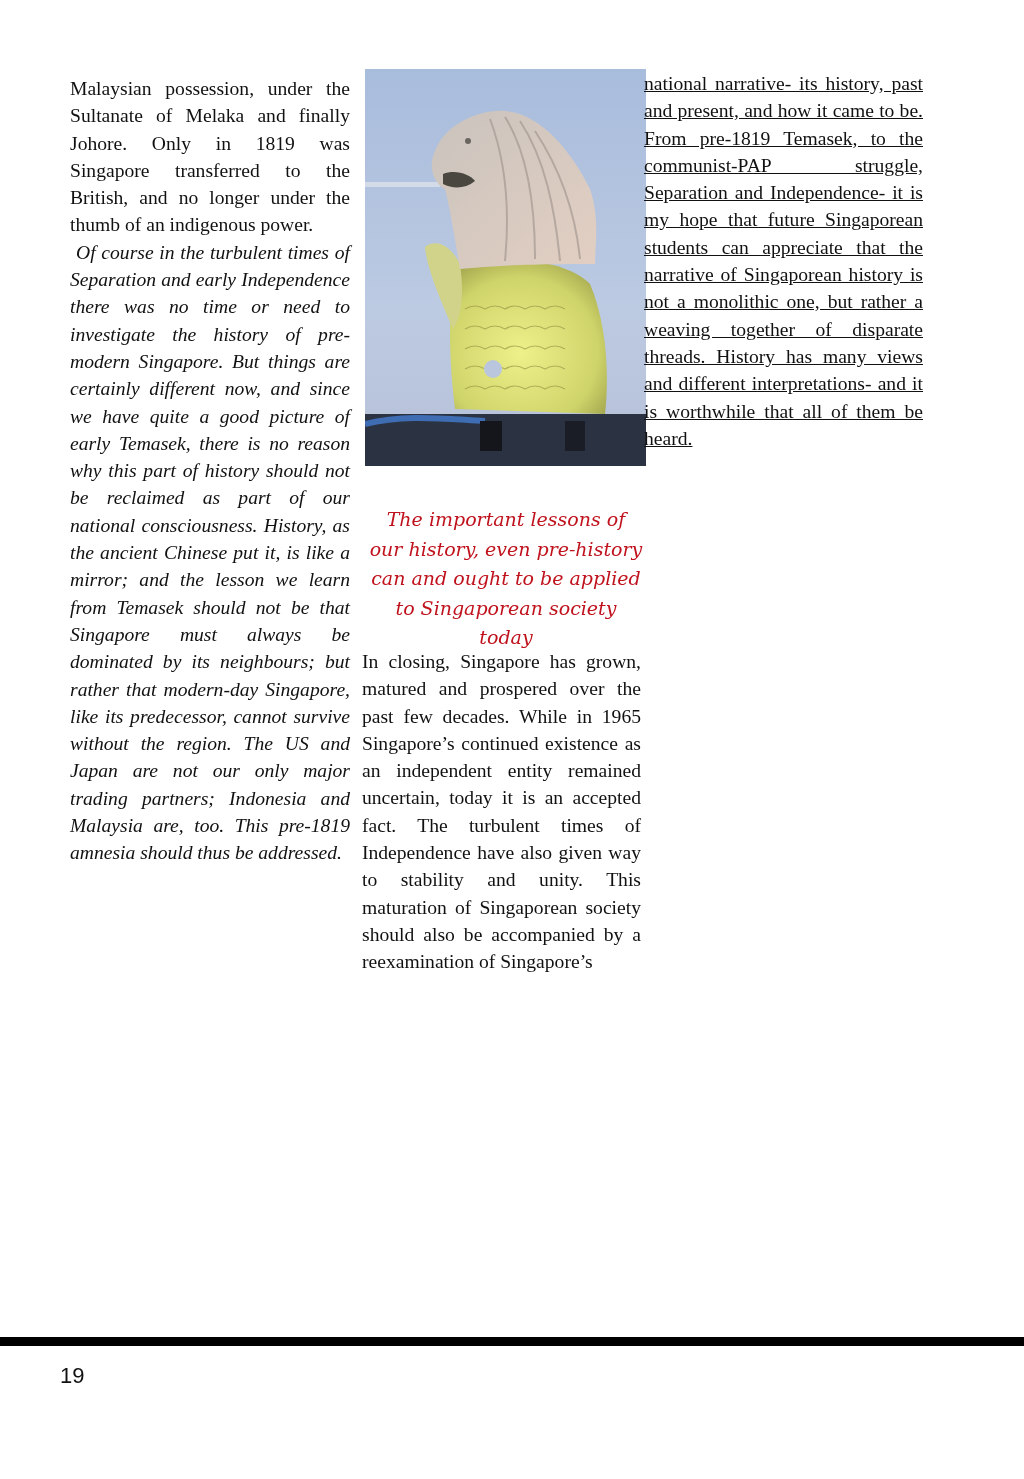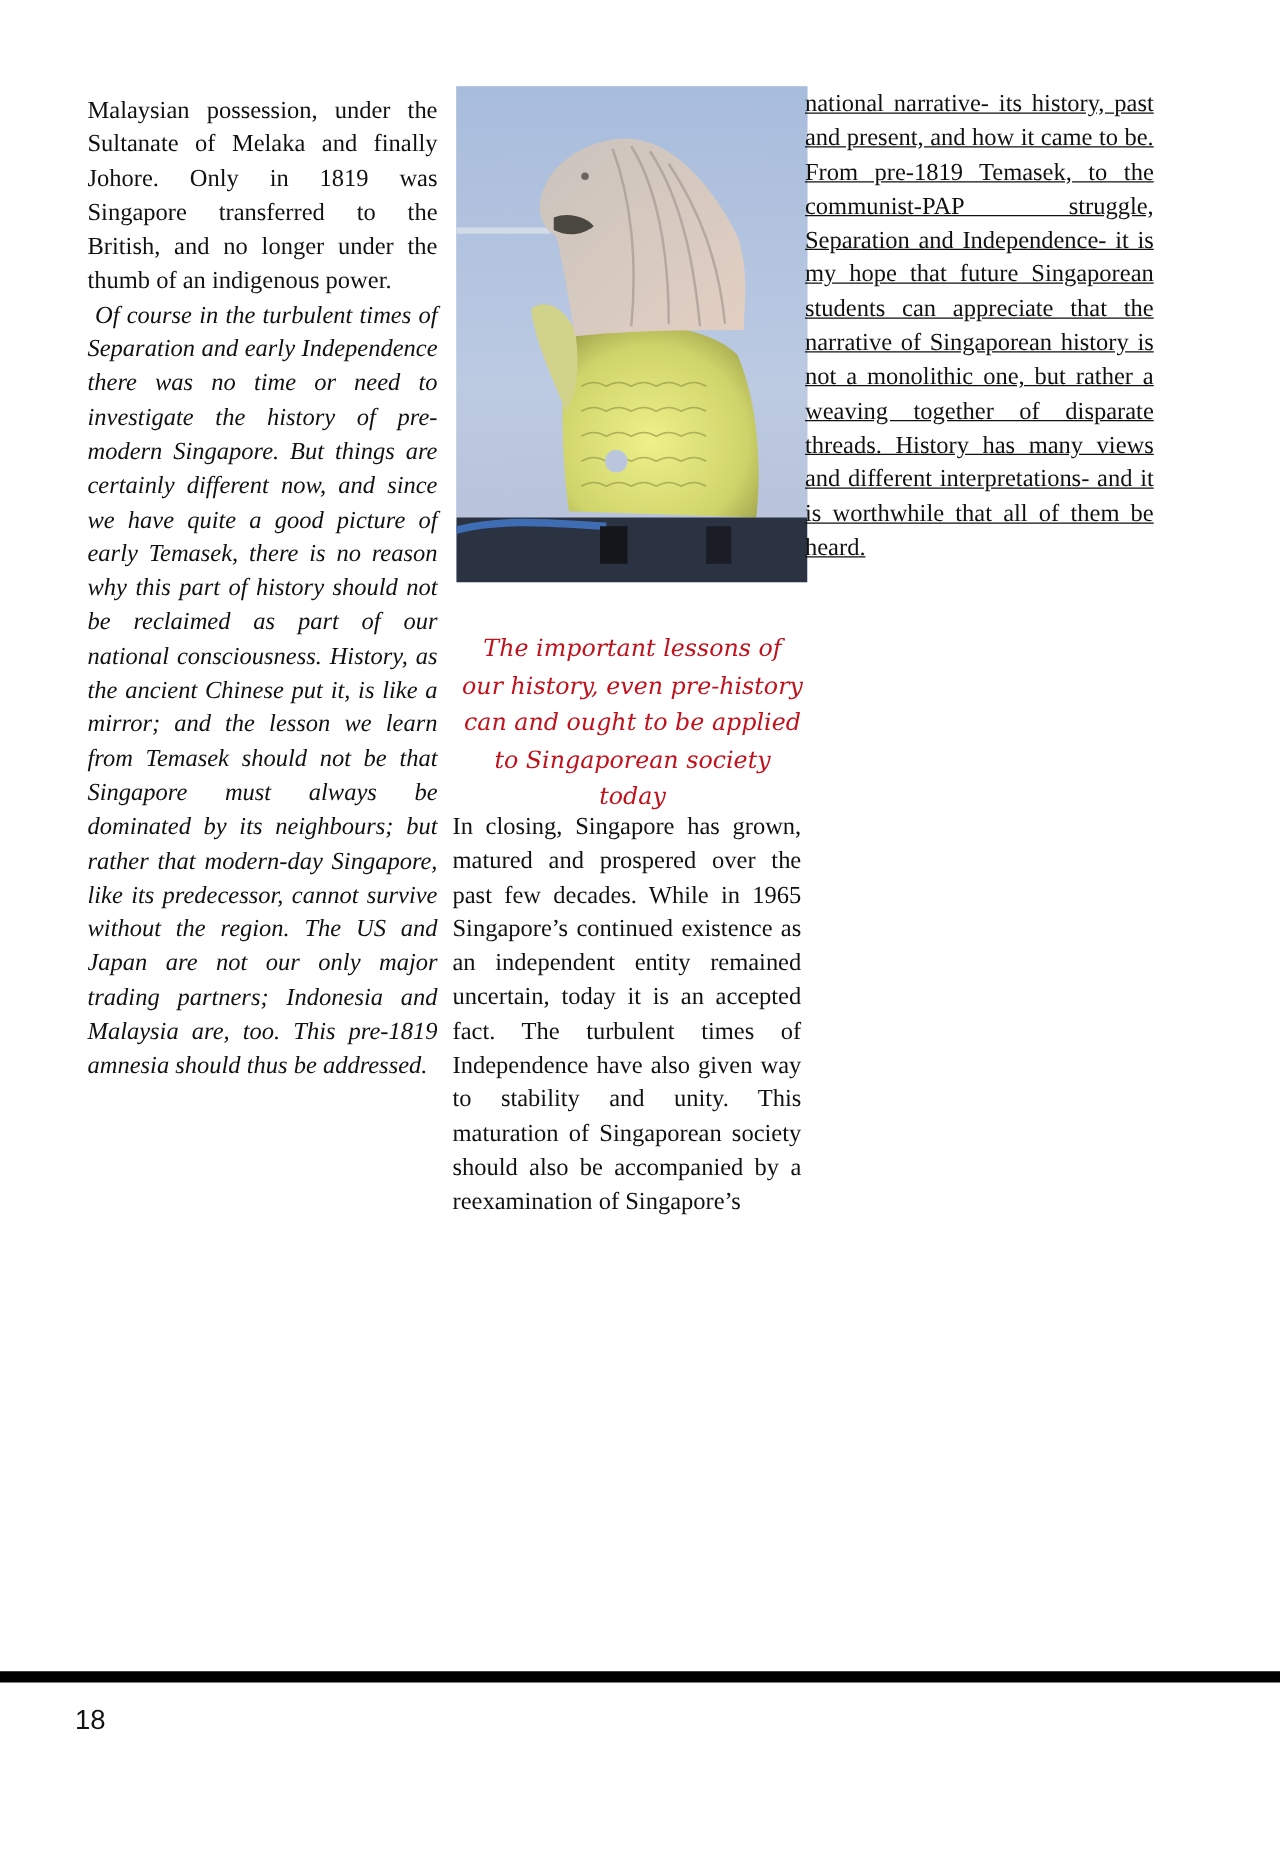--- a/index.html
+++ b/index.html
@@ -108,13 +108,13 @@
 
 <div id="col2" class="col">
   <p>In closing, Singapore has grown, matured and prospered over the past few decades. While in 1965 Singapore’s continued existence as an independent entity remained uncertain, today it is an accepted fact. The turbulent times of Independence have also given way to stability and unity. This maturation of Singaporean society should also be accompanied by a reexamination of Singapore’s</p>
 </div>
 
 <div id="col3" class="col">
   <p>national narrative- its history, past and present, and how it came to be. From pre-1819 Temasek, to the communist-PAP struggle, Separation and Independence- it is my hope that future Singaporean students can appreciate that the narrative of Singaporean history is not a monolithic one, but rather a weaving together of disparate threads. History has many views and different interpretations- and it is worthwhile that all of them be heard.</p>
 </div>
 
 <div id="footer-rule"></div>
-<div id="page-number">18</div>
+<div id="page-number">19</div>
 
 </body></html>

